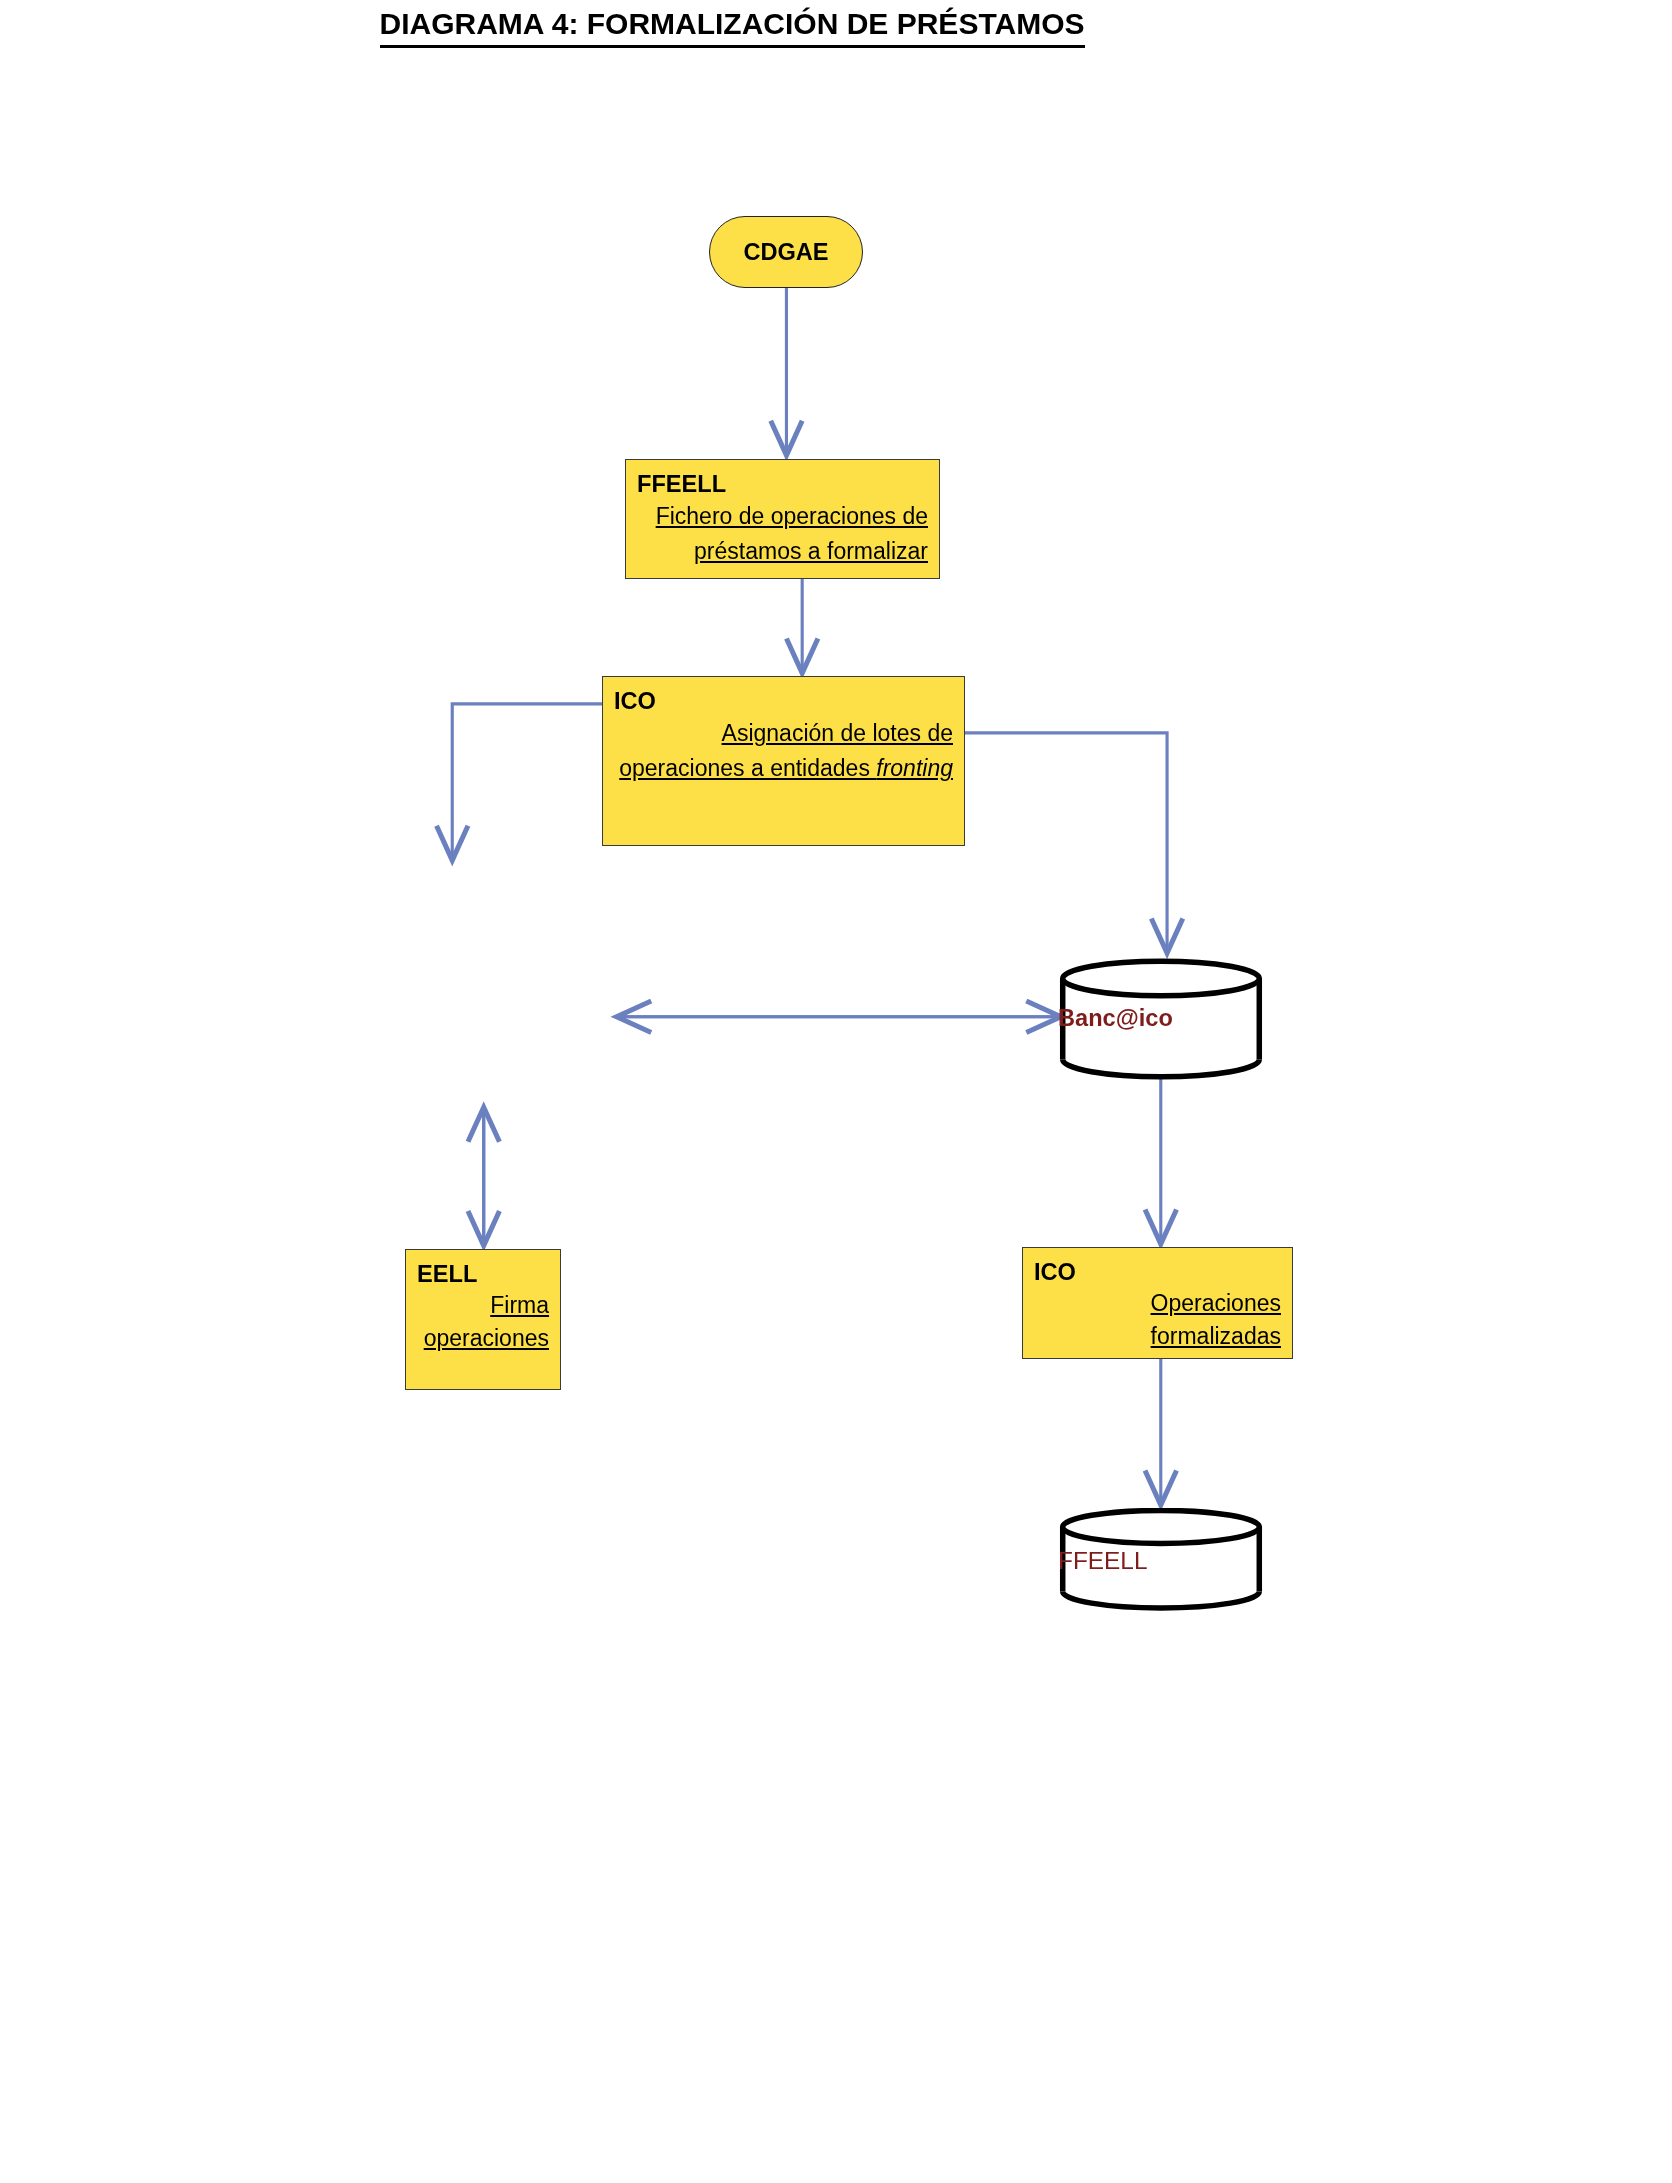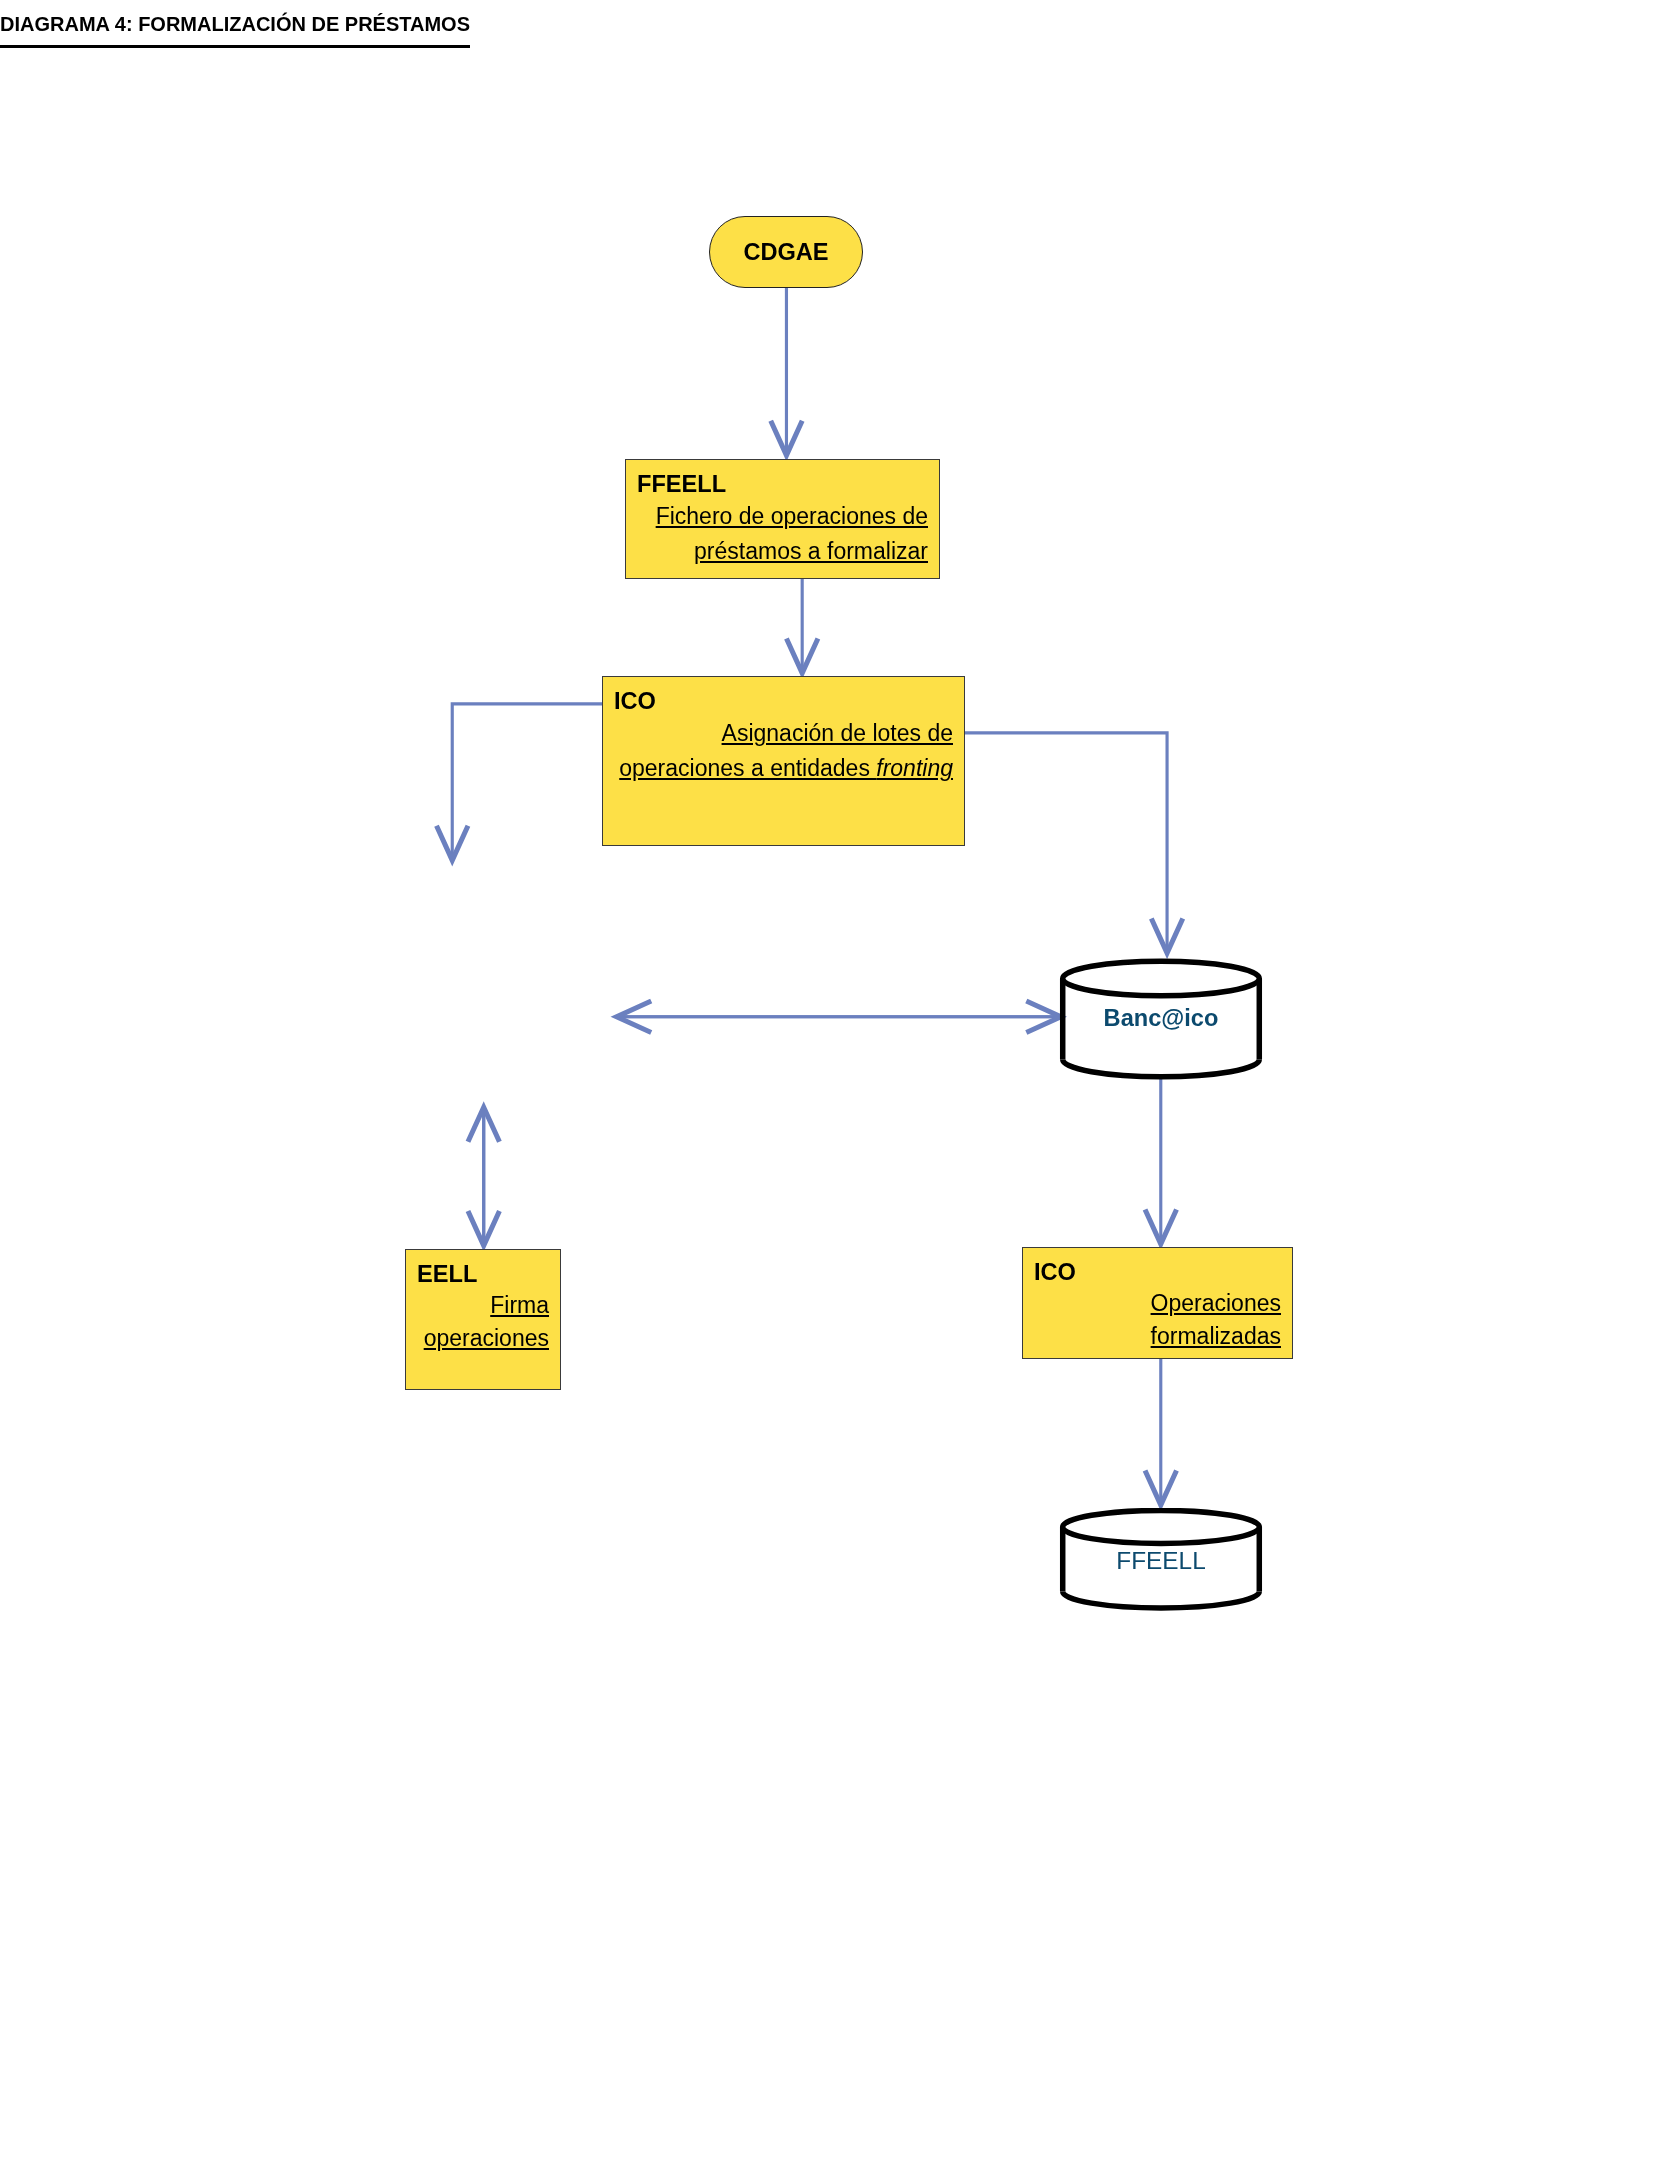--- a/index.html
+++ b/index.html
@@ -14,21 +14,22 @@
     font-family: "Liberation Sans", sans-serif;
     color: #000000;
     overflow: hidden;
   }
 
   #page-title {
     position: absolute;
     top: 6.3px;
     left: 0;
     width: 1464px;
-    font-size: 20px;
+    text-align: center;
+    font-size: 30px;
     font-weight: bold;
     letter-spacing: 0px;
     line-height: 36px;
   }
   #page-title span.ttl {
     border-bottom: 3.1px solid #000;
     padding-bottom: 2.4px;
     display: inline-block;
   }
 
@@ -82,24 +83,23 @@
 
   
   .cyl {
     position: absolute;
   }
   .cyl svg { display: block; }
   .cyl .cyl-label {
     position: absolute;
     left: 0;
     width: 100%;
-    text-align: center;
     font-size: 23.6px;
     font-weight: bold;
-    color: #0c4a6e;
+    color: #7f1d1d;
   }
   .cyl .cyl-label.thin { font-weight: normal; font-size: 24.4px; }
 
   
   #connectors {
     position: absolute;
     top: 0; left: 0;
     width: 1672px;
     height: 2183px;
     pointer-events: none;

